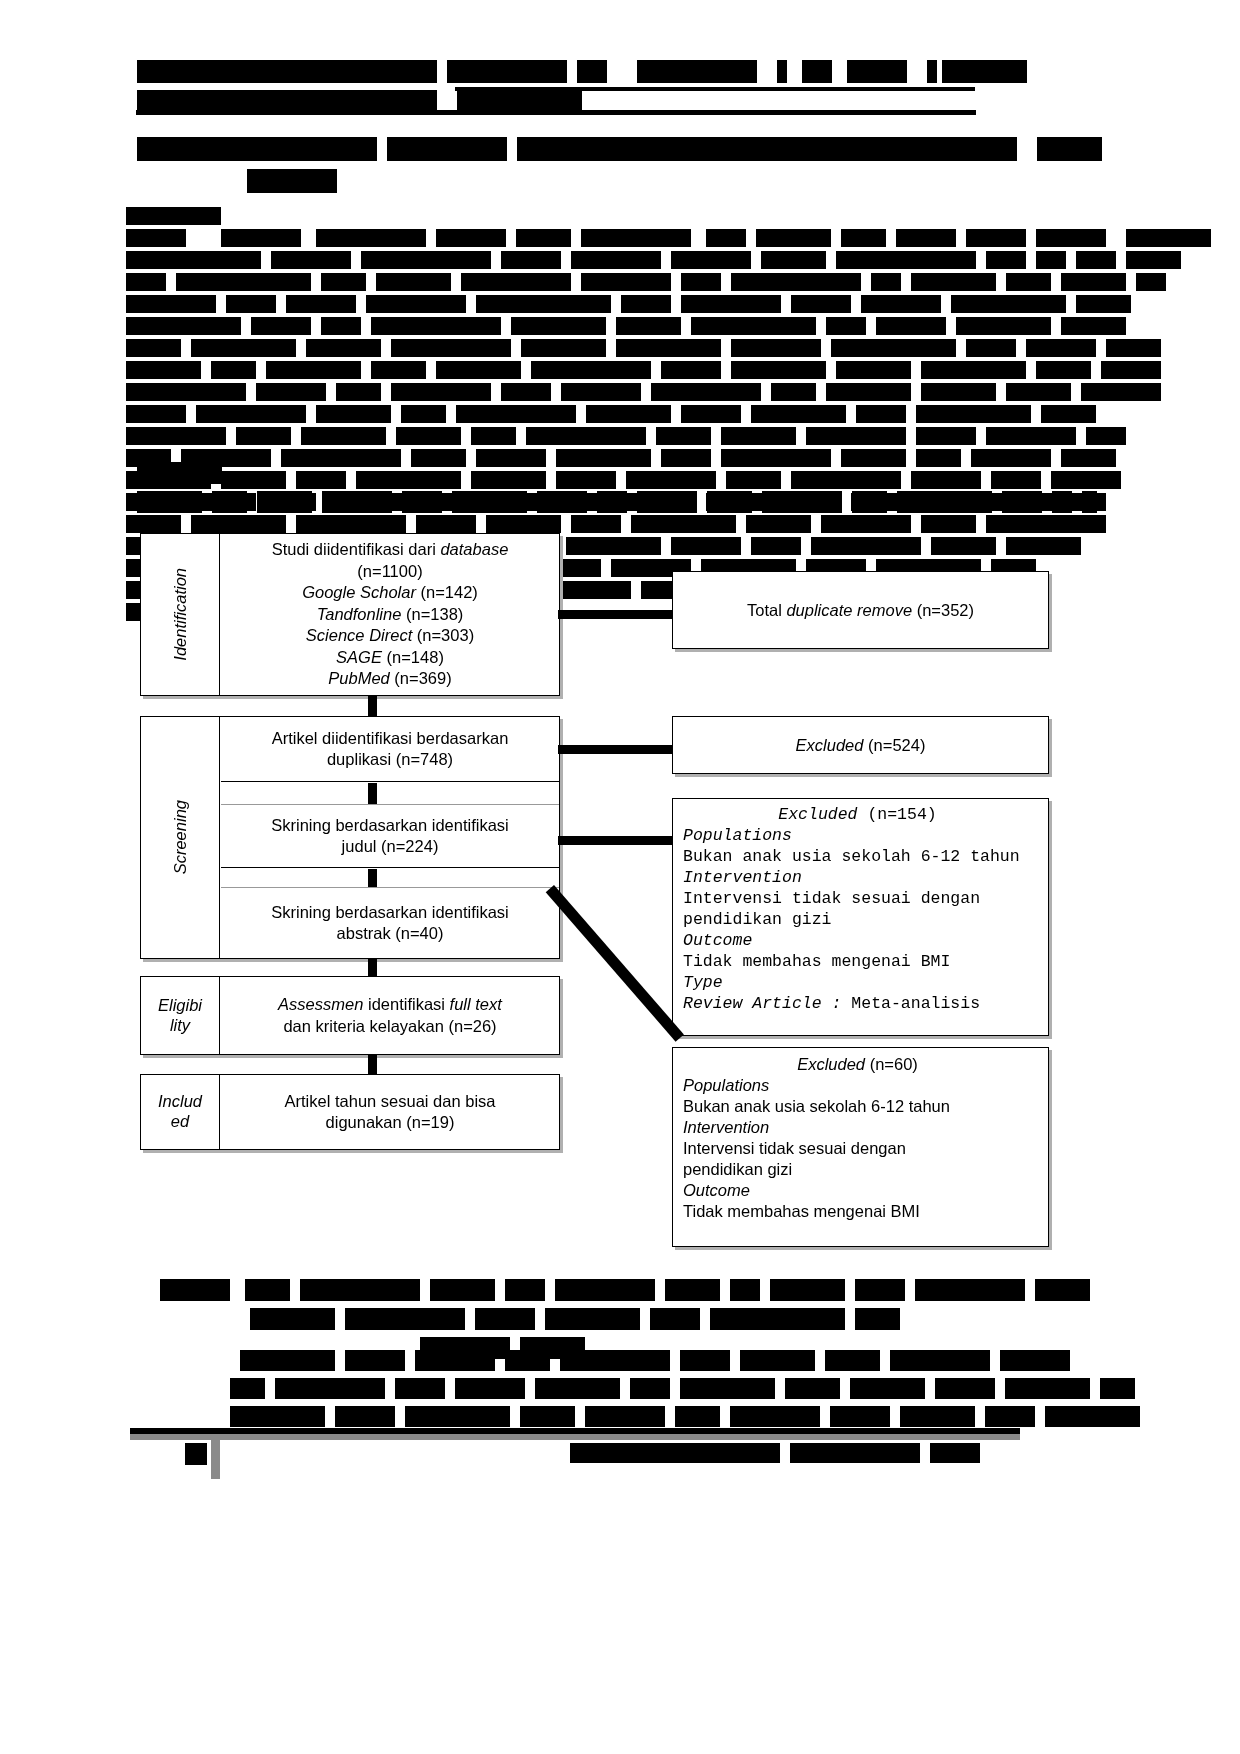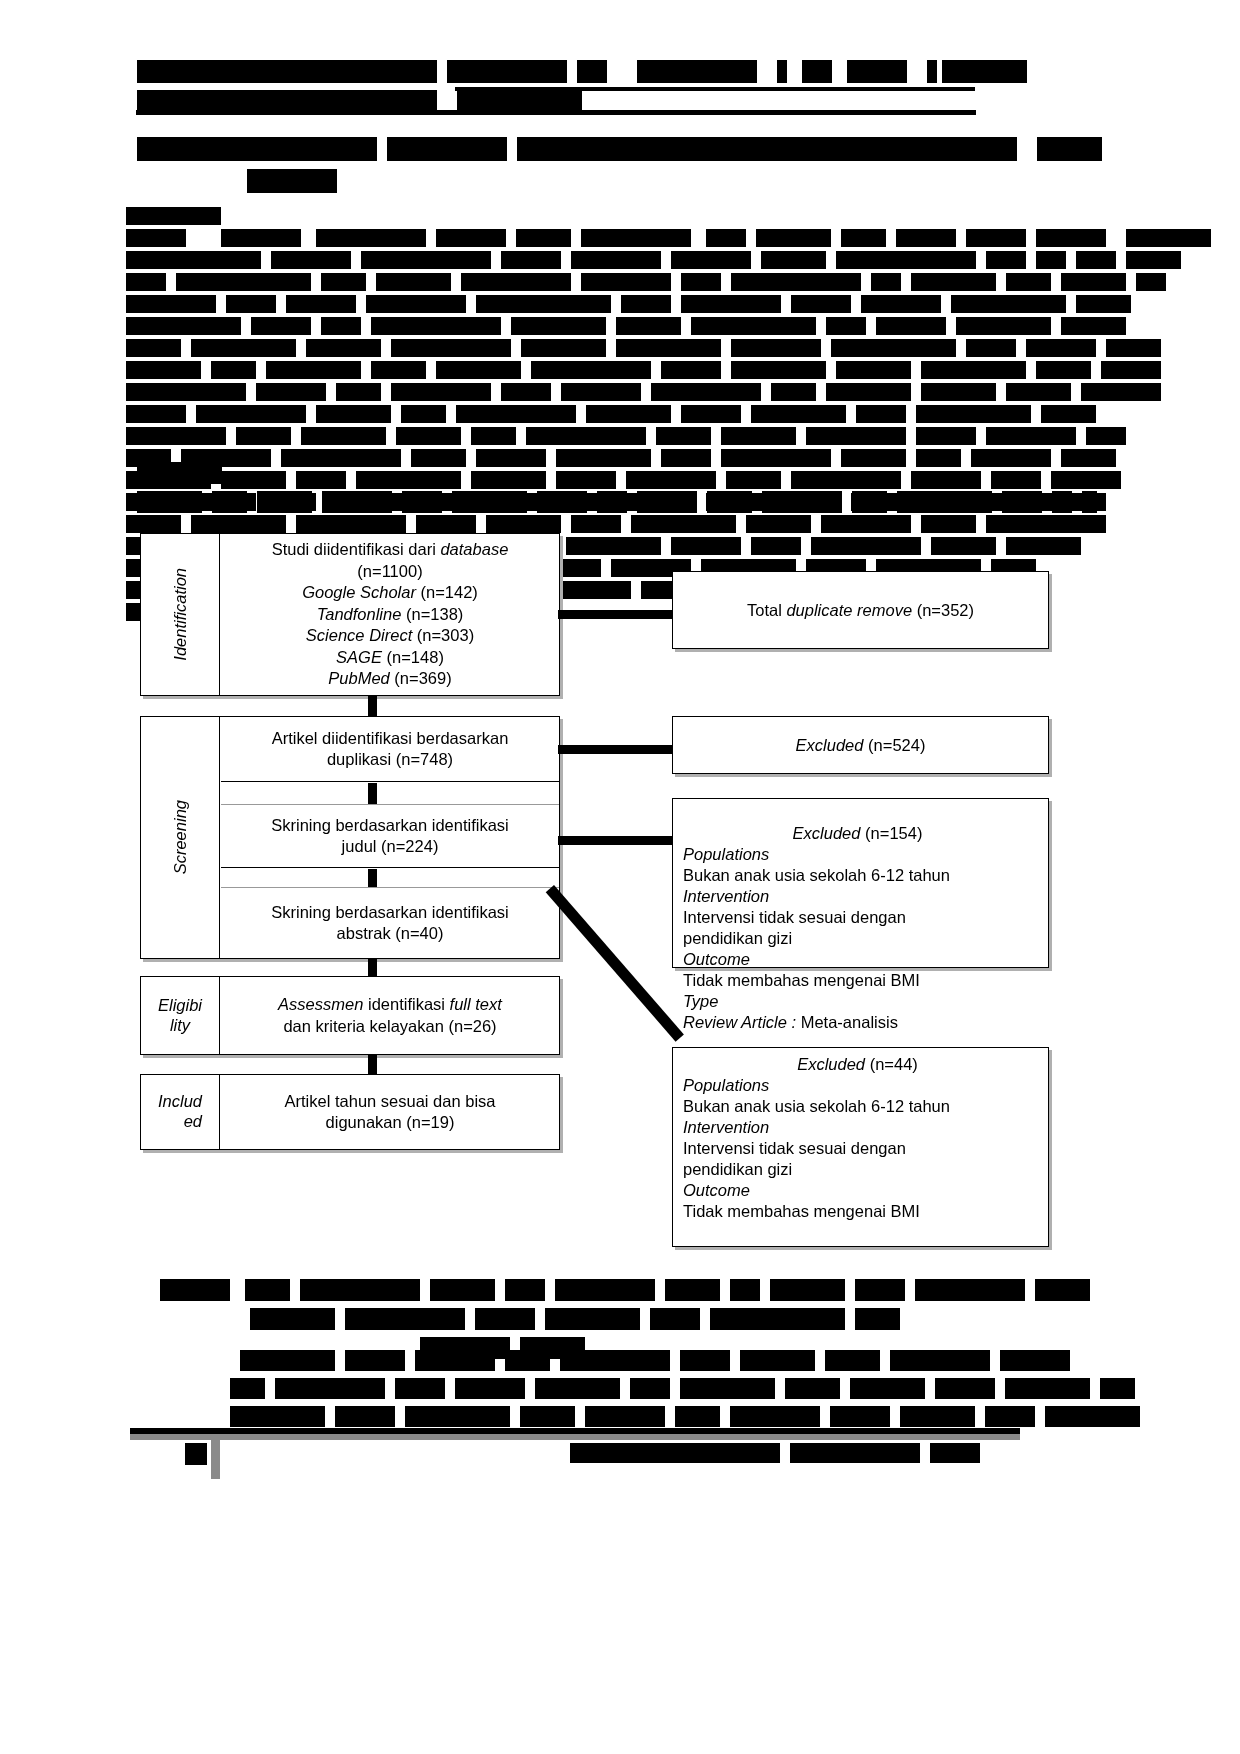--- a/index.html
+++ b/index.html
@@ -450,21 +450,21 @@
   <div class="arrow-v" style="left:228px; top:250px; width:9px; height:21px;"></div>
   <div style="position:absolute; left:81px; top:271px; width:338px; height:1px; background:#999;"></div>
 
   <div style="position:absolute; left:81px; top:272px; width:338px; height:63px; display:flex; flex-direction:column; align-items:center; justify-content:center; font-size:16.5px; line-height:1.3; border-bottom:1px solid #000;">
     <div>Skrining berdasarkan identifikasi</div>
     <div>judul (n=224)</div>
   </div>
 
   <div class="arrow-h" style="left:418px; top:303px; width:115px;"></div>
 
-  <div class="fbox left-align" style="left:532px; top:265px; width:377px; height:170px; padding:24px 10px;">
+  <div class="fbox left-align" style="left:532px; top:265px; width:377px; height:238px; padding:6px 10px;font-family:Liberation Mono, monospace;">
     <div class="cbox-title" style="padding-right:6px;">
       <span class="it">Excluded</span><span> (n=154)</span>
     </div>
     <div class="cbox-body">
       <div class="it">Populations</div>
       <div>Bukan anak usia sekolah 6-12 tahun</div>
       <div class="it">Intervention</div>
       <div style="white-space:pre-line;">Intervensi tidak sesuai dengan
 pendidikan gizi</div>
       <div class="it">Outcome</div>
@@ -495,38 +495,38 @@
   </div>
   <div style="position:absolute; left:81px; top:444px; width:338px; height:77px; display:flex; flex-direction:column; align-items:center; justify-content:center; font-size:16.5px; line-height:1.3;">
     <div>
       <span class="it">Assessmen</span><span> identifikasi </span><span class="it">full text</span>
     </div>
     <div>dan kriteria kelayakan (n=26)</div>
   </div>
 
   <div class="fbox left-align" style="left:532px; top:514px; width:377px; height:200px; padding:6px 10px;">
     <div class="cbox-title" style="padding-right:6px;">
-      <span class="it">Excluded</span><span> (n=44)</span>
+      <span class="it">Excluded</span><span> (n=60)</span>
     </div>
     <div class="cbox-body">
       <div class="it">Populations</div>
       <div>Bukan anak usia sekolah 6-12 tahun</div>
       <div class="it">Intervention</div>
       <div style="white-space:pre-line;">Intervensi tidak sesuai dengan
 pendidikan gizi</div>
       <div class="it">Outcome</div>
       <div>Tidak membahas mengenai BMI</div>
     </div>
   </div>
 
   <div class="arrow-v" style="left:228px; top:522px; width:9px; height:19px;"></div>
 
   <div class="stage-outer" style="left:0px; top:541px; width:420px; height:76px;"></div>
   <div class="stage-label" style="left:1px; top:542px; width:79px; height:74px; border:none; border-right:1px solid #000; flex-direction:column; line-height:1.2;">
-    <span style="white-space:pre-line; text-align:right;">Includ
+    <span style="white-space:pre-line; text-align:center;">Includ
 ed</span>
   </div>
   <div style="position:absolute; left:81px; top:542px; width:338px; height:74px; display:flex; flex-direction:column; align-items:center; justify-content:center; font-size:16.5px; line-height:1.3;">
     <div>Artikel tahun sesuai dan bisa</div>
     <div>digunakan (n=19)</div>
   </div>
 
 </div>
 
 <div class="redact-area" id="area-footer-a" style="left:160px; top:1279px; width:890px;">

